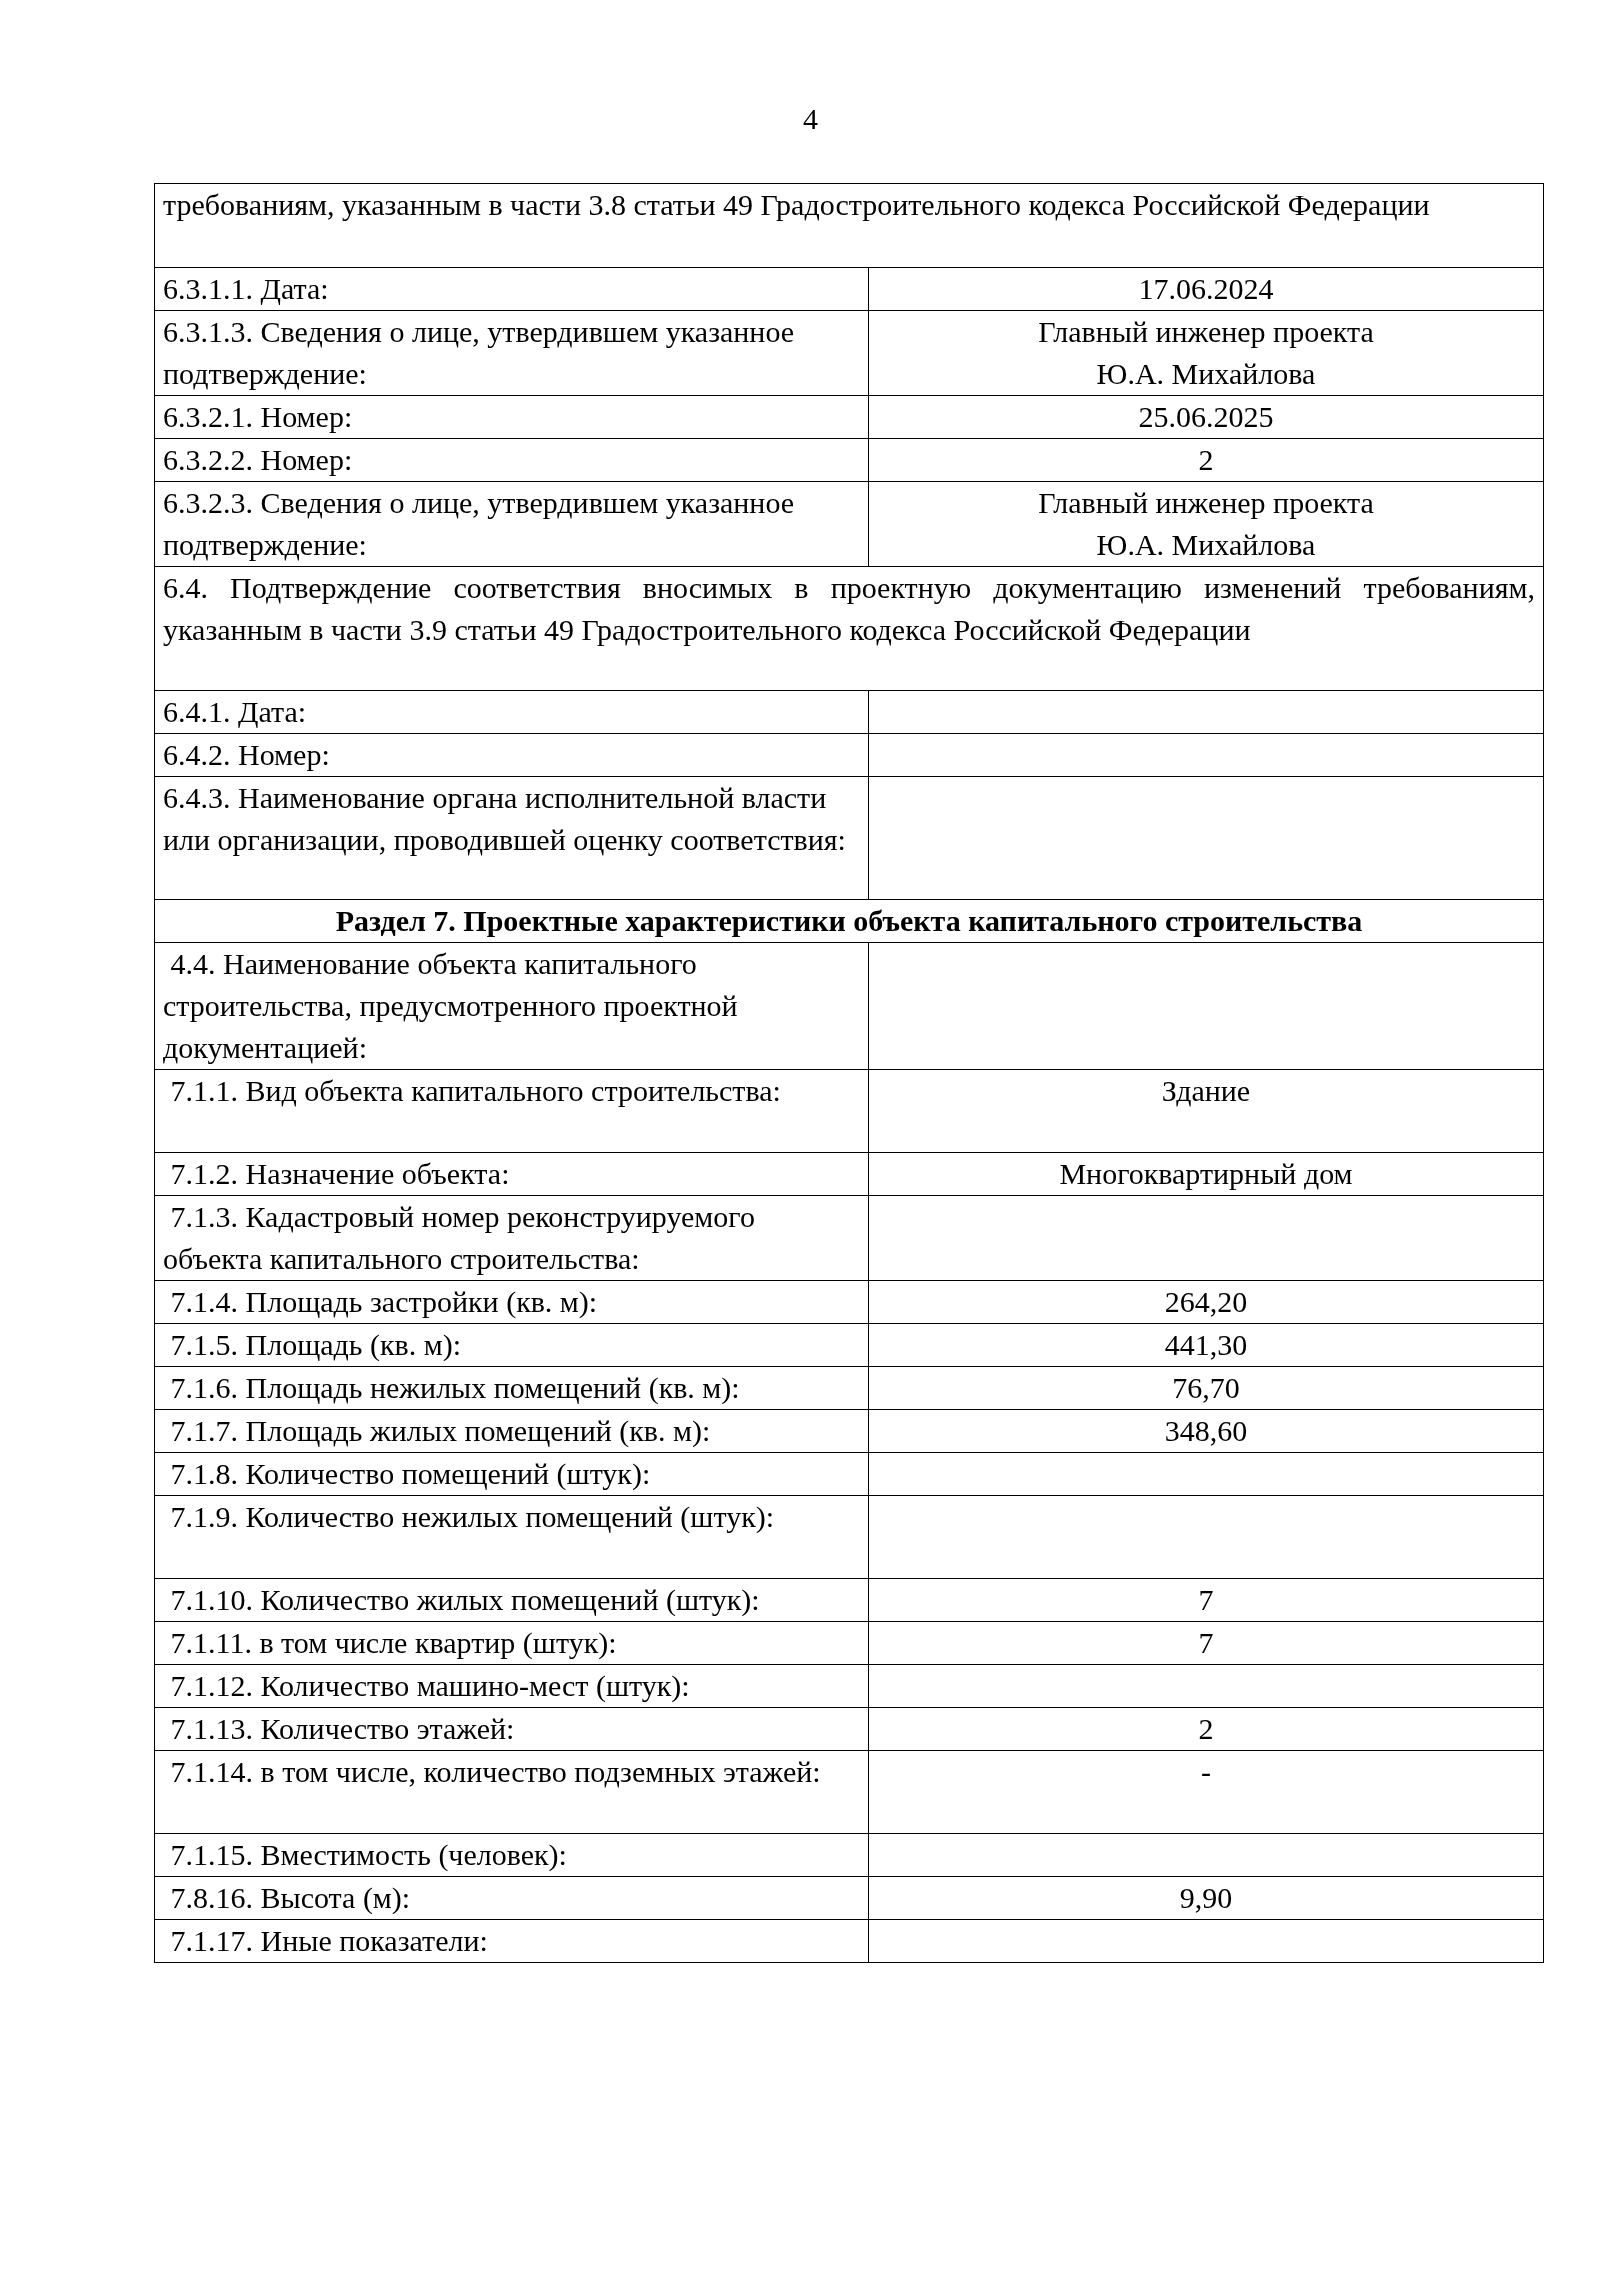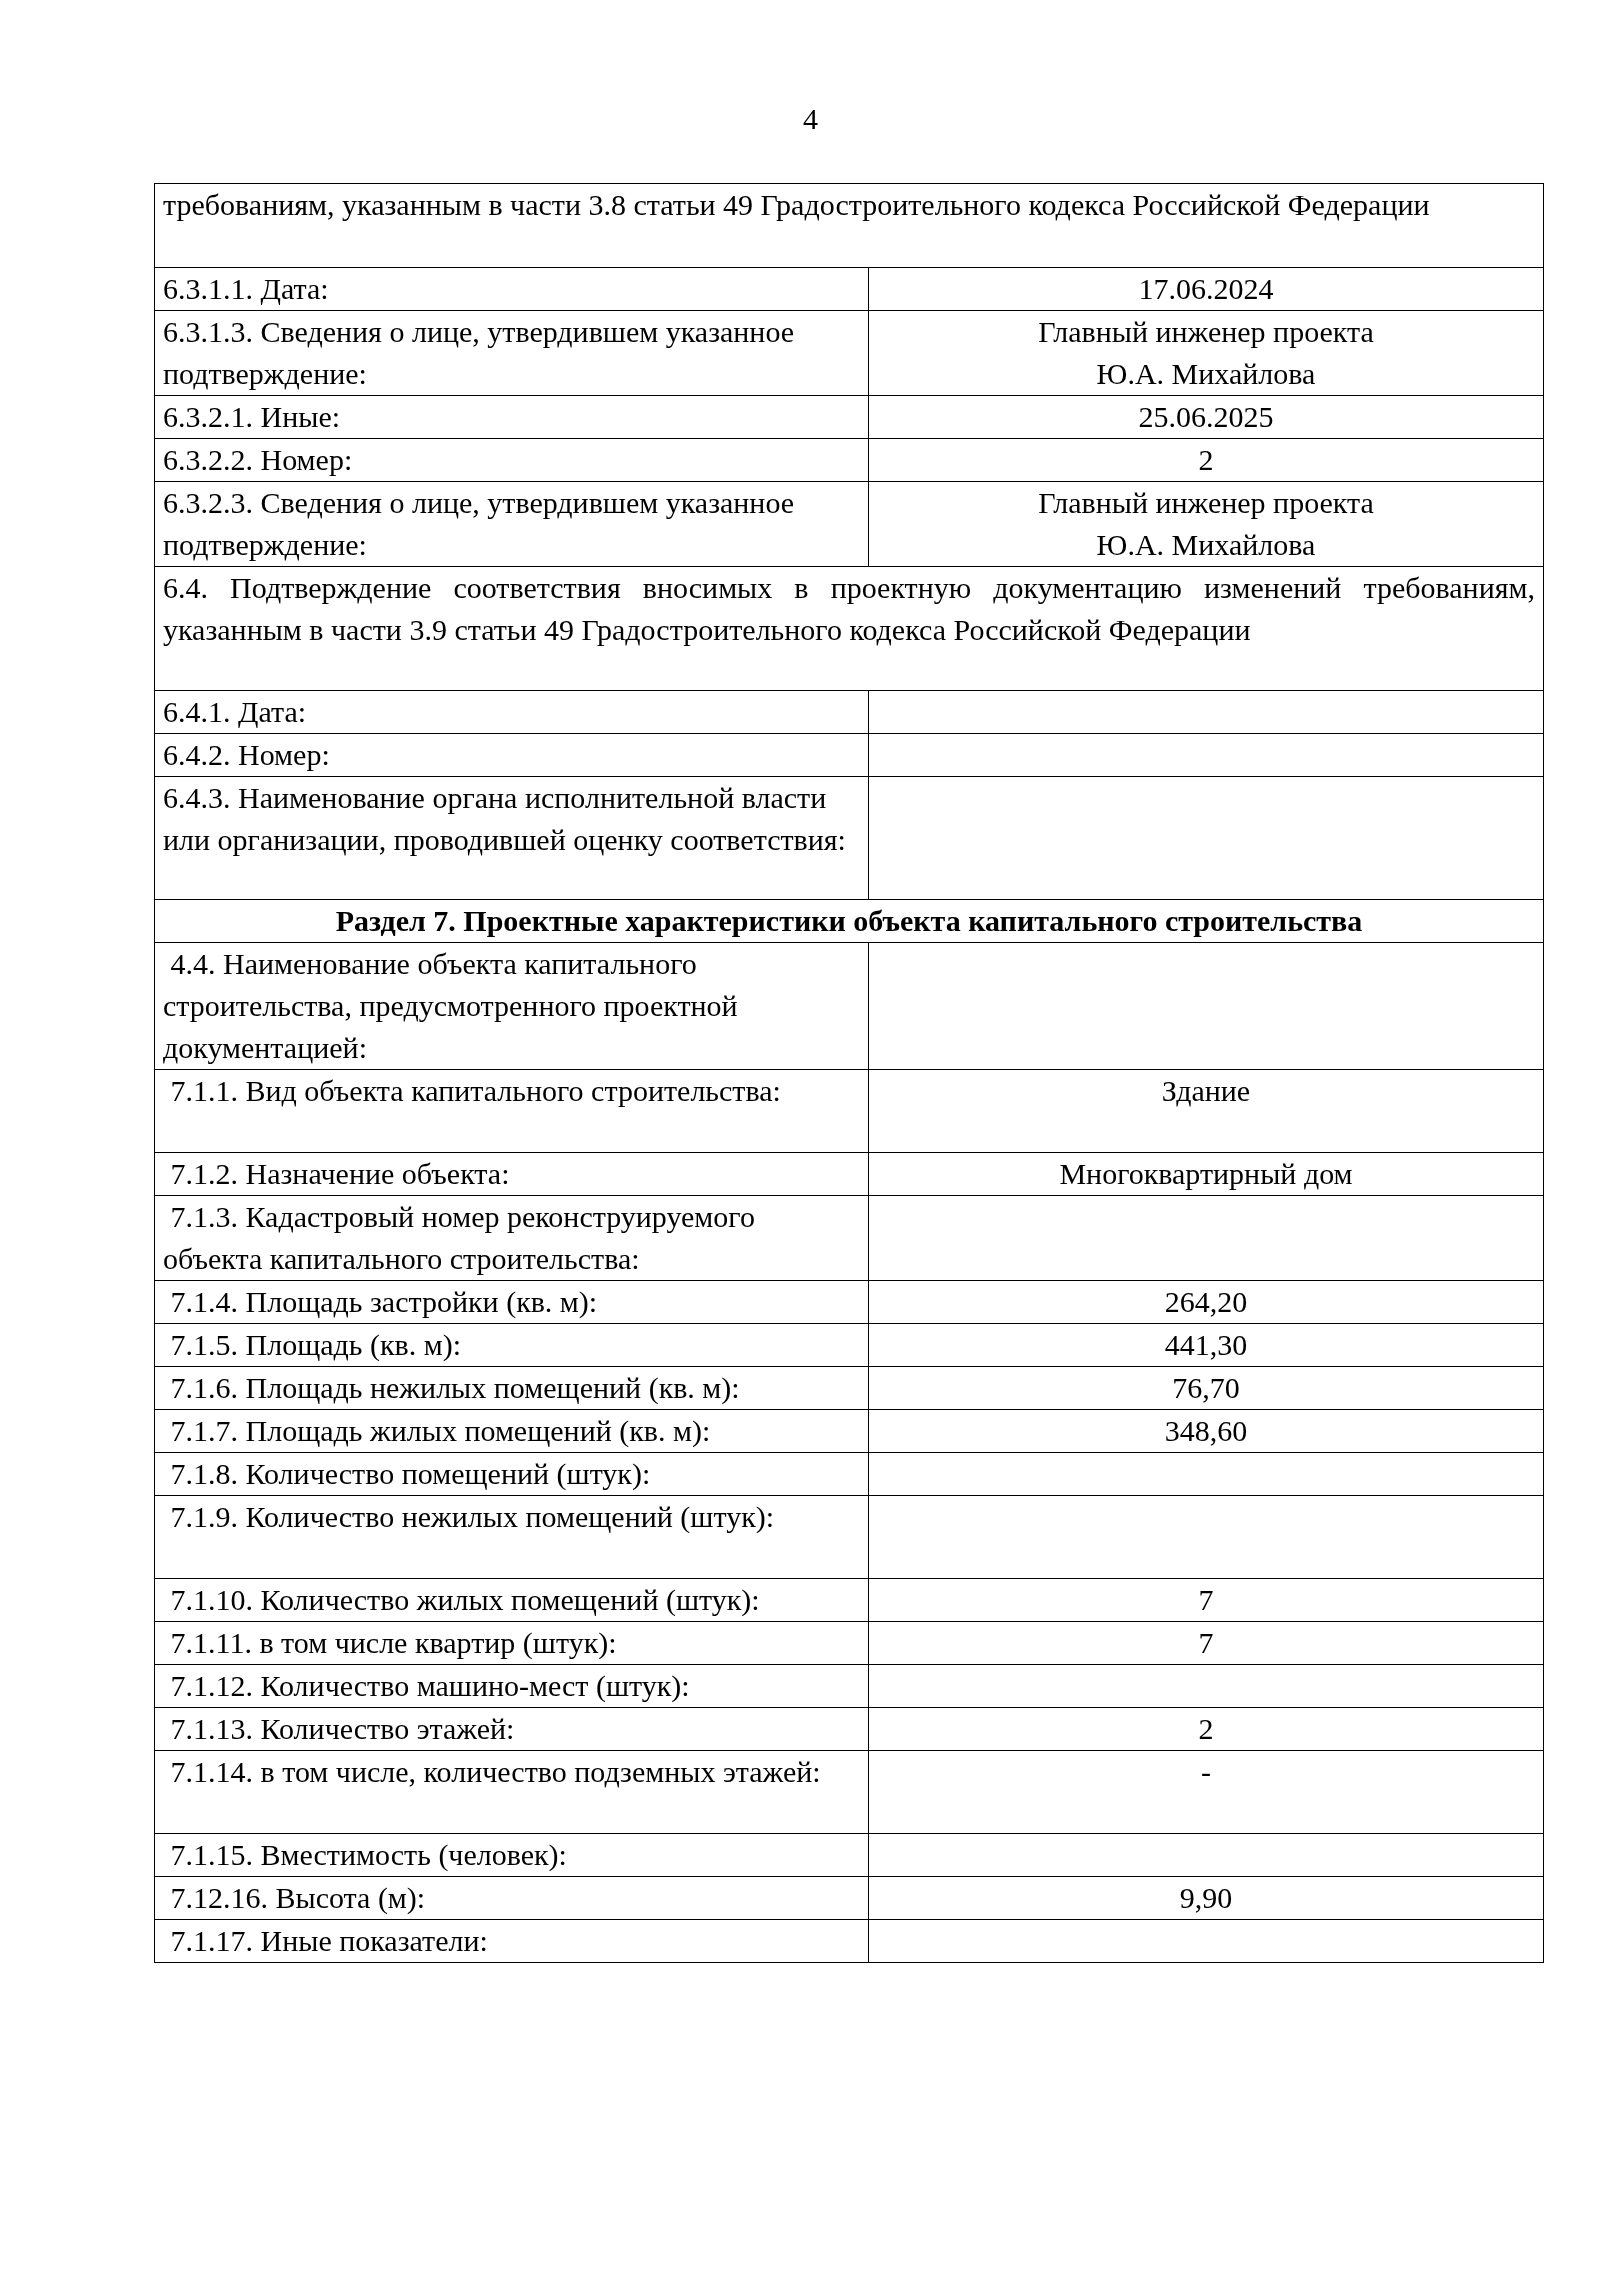--- a/index.html
+++ b/index.html
@@ -80,21 +80,21 @@
       <td class="val top">17.06.2024</td>
     </tr>
     <tr style="height:83px">
       <td class="lbl">6.3.1.3. Сведения о лице, утвердившем указанное подтверждение:</td>
       <td class="val top">
         <div>Главный инженер проекта</div>
         <div>Ю.А. Михайлова</div>
       </td>
     </tr>
     <tr style="height:42px">
-      <td class="lbl">6.3.2.1. Иные:</td>
+      <td class="lbl">6.3.2.1. Номер:</td>
       <td class="val top">25.06.2025</td>
     </tr>
     <tr style="height:41px">
       <td class="lbl">6.3.2.2. Номер:</td>
       <td class="val top">2</td>
     </tr>
     <tr class="thick" style="height:83px">
       <td class="lbl">6.3.2.3. Сведения о лице, утвердившем указанное подтверждение:</td>
       <td class="val top">
         <div>Главный инженер проекта</div>
@@ -179,21 +179,21 @@
     </tr>
     <tr style="height:83px">
       <td class="lbl lbl-text"> 7.1.14. в том числе, количество подземных этажей:</td>
       <td class="val">-</td>
     </tr>
     <tr class="thick" style="height:42px">
       <td class="lbl lbl-text"> 7.1.15. Вместимость (человек):</td>
       <td class="val"></td>
     </tr>
     <tr class="thick" style="height:42px">
-      <td class="lbl lbl-text"> 7.12.16. Высота (м):</td>
+      <td class="lbl lbl-text"> 7.8.16. Высота (м):</td>
       <td class="val top">9,90</td>
     </tr>
     <tr class="last" style="height:42px">
       <td class="lbl lbl-text"> 7.1.17. Иные показатели:</td>
       <td class="val"></td>
     </tr>
   </tbody>
 </table>
 
 

